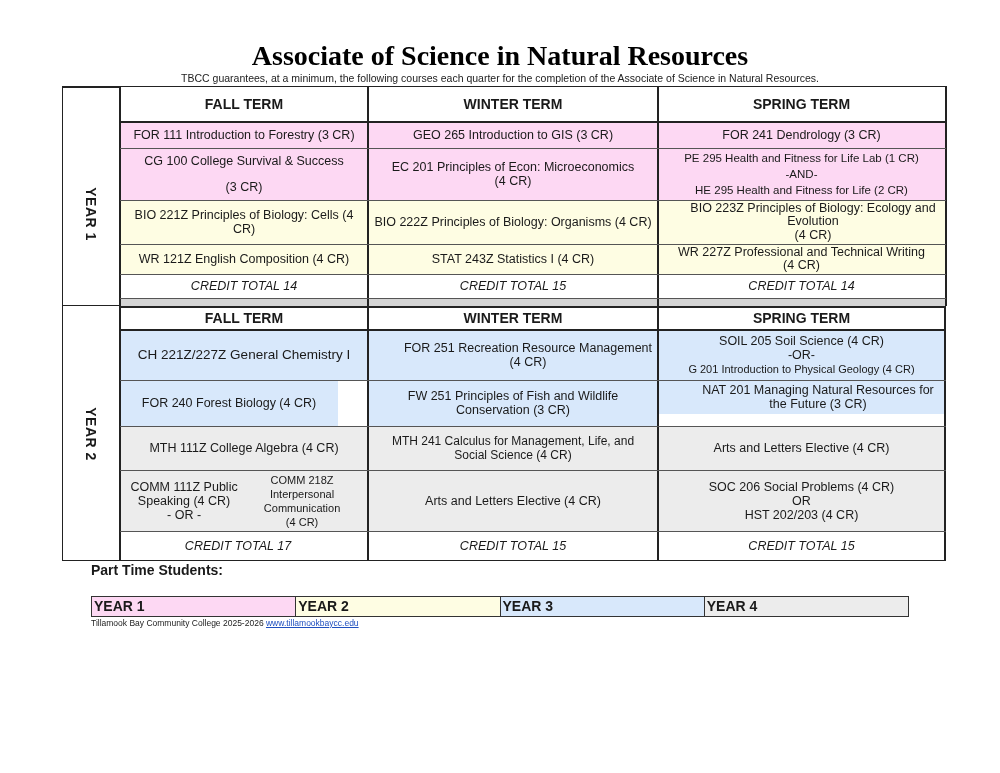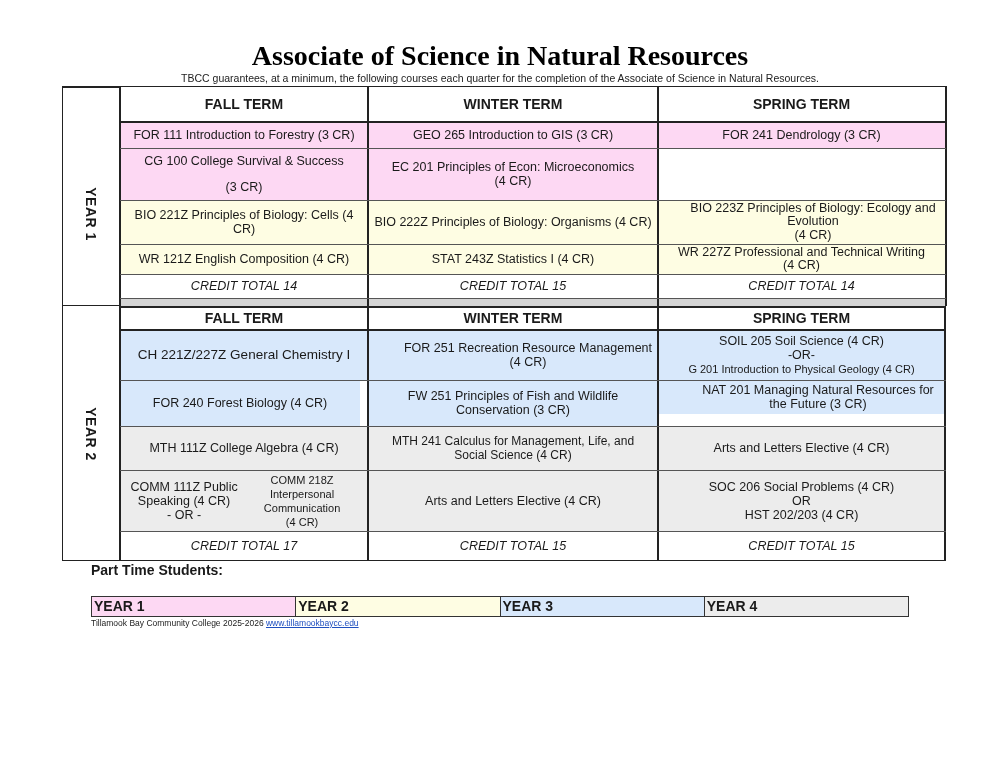--- a/index.html
+++ b/index.html
@@ -55,20 +55,23 @@
 
   <div class="cell pink" style="left:58px;top:36px;width:248px;height:26px;">FOR 111 Introduction to Forestry (3 CR)</div>
   <div class="cell pink" style="left:306px;top:36px;width:290px;height:26px;">GEO 265 Introduction to GIS (3 CR)</div>
   <div class="cell pink" style="left:596px;top:36px;width:287px;height:26px;">FOR 241 Dendrology (3 CR)</div>
 
   <div class="cell pink" style="left:58px;top:62px;width:248px;height:52px;line-height:13px;">CG 100 College Survival &amp; Success
 
 (3 CR)</div>
   <div class="cell pink" style="left:306px;top:62px;width:290px;height:52px;">EC 201 Principles of Econ: Microeconomics
 (4 CR)</div>
+  <div class="cell pink small" style="left:596px;top:62px;width:287px;height:52px;font-size:11.5px;line-height:16px;">PE 295 Health and Fitness for Life Lab (1 CR)
+-AND-
+HE 295 Health and Fitness for Life (2 CR)</div>
 
   <div class="cell yellow" style="left:58px;top:114px;width:248px;height:44px;">BIO 221Z Principles of Biology: Cells (4 CR)</div>
   <div class="cell yellow" style="left:306px;top:114px;width:290px;height:44px;">BIO 222Z Principles of Biology: Organisms (4 CR)</div>
   <div class="cell yellow" style="left:596px;top:114px;width:287px;height:44px;line-height:13.5px;padding-left:29px;">BIO 223Z Principles of Biology:  Ecology and Evolution
 (4 CR)</div>
 
   <div class="cell yellow" style="left:58px;top:158px;width:248px;height:30px;">WR 121Z English Composition (4 CR)</div>
   <div class="cell yellow" style="left:306px;top:158px;width:290px;height:30px;">STAT 243Z Statistics I (4 CR)</div>
   <div class="cell yellow" style="left:596px;top:158px;width:287px;height:30px;line-height:13.5px;">WR 227Z Professional and Technical Writing
 (4 CR)</div>
@@ -85,40 +88,40 @@
 
   <div class="cell blue big" style="left:58px;top:244px;width:248px;height:50px;">CH 221Z/227Z General Chemistry I</div>
   <div class="cell blue" style="left:306px;top:244px;width:320px;height:50px;">FOR 251 Recreation Resource Management
 (4 CR)</div>
   <div class="cell blue" style="left:596px;top:244px;width:287px;height:50px;flex-direction:column;line-height:14px;">
     <div style="white-space:pre-line;">SOIL 205 Soil Science (4 CR)
 -OR-</div>
     <div class="small">G 201 Introduction to Physical Geology (4 CR)</div>
   </div>
 
-  <div class="cell blue" style="left:58px;top:294px;width:240px;height:46px;">FOR 240 Forest Biology (4 CR)</div>
+  <div class="cell blue" style="left:58px;top:294px;width:218px;height:46px;">FOR 240 Forest Biology (4 CR)</div>
   <div class="cell blue" style="left:306px;top:294px;width:290px;height:46px;">FW 251 Principles of Fish and Wildlife Conservation (3 CR)</div>
   <div class="cell blue" style="left:596px;top:294px;width:287px;height:34px;padding-left:39px;">NAT 201 Managing Natural Resources for the Future (3 CR)</div>
 
   <div class="cell gray" style="left:58px;top:340px;width:248px;height:44px;">MTH 111Z College Algebra (4 CR)</div>
   <div class="cell gray small" style="left:306px;top:340px;width:290px;height:44px;font-size:12px;">MTH 241 Calculus for Management, Life, and Social Science (4 CR)</div>
   <div class="cell gray" style="left:596px;top:340px;width:287px;height:44px;">Arts and Letters Elective (4 CR)</div>
 
   <div class="cell gray" style="left:58px;top:384px;width:248px;height:61px;flex-direction:row;line-height:14px;">
     <div style="white-space:pre-line;">COMM 111Z Public Speaking (4 CR)
 - OR -</div>
     <div class="small" style="white-space:pre-line;">COMM 218Z Interpersonal Communication
 (4 CR)</div>
   </div>
   <div class="cell gray" style="left:306px;top:384px;width:290px;height:61px;">Arts and Letters Elective (4 CR)</div>
   <div class="cell gray" style="left:596px;top:384px;width:287px;height:61px;">SOC 206 Social Problems (4 CR)
 OR
 HST 202/203 (4 CR)</div>
 
-  <div class="cell total" style="left:58px;top:445px;width:248px;height:29px;">CREDIT TOTAL 17</div>
+  <div class="cell total" style="left:52px;top:445px;width:248px;height:29px;">CREDIT TOTAL 17</div>
   <div class="cell total" style="left:306px;top:445px;width:290px;height:29px;">CREDIT TOTAL 15</div>
   <div class="cell total" style="left:596px;top:445px;width:287px;height:29px;">CREDIT TOTAL 15</div>
 
   <div class="vline" style="left:57px;top:0;width:1.5px;height:475px;"></div>
   <div class="vline" style="left:305px;top:0;width:1.5px;height:475px;"></div>
   <div class="vline" style="left:595px;top:0;width:1.5px;height:475px;"></div>
   <div class="vline" style="left:883px;top:0;width:1.5px;height:220px;"></div>
   <div class="vline" style="left:882px;top:220px;width:1.5px;height:255px;"></div>
 
   <div class="hline" style="left:58px;top:35px;width:826px;height:1.5px;"></div>

